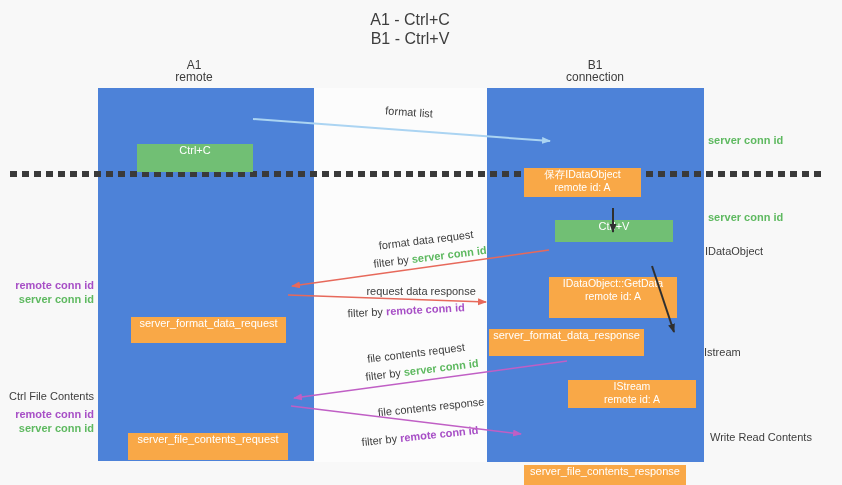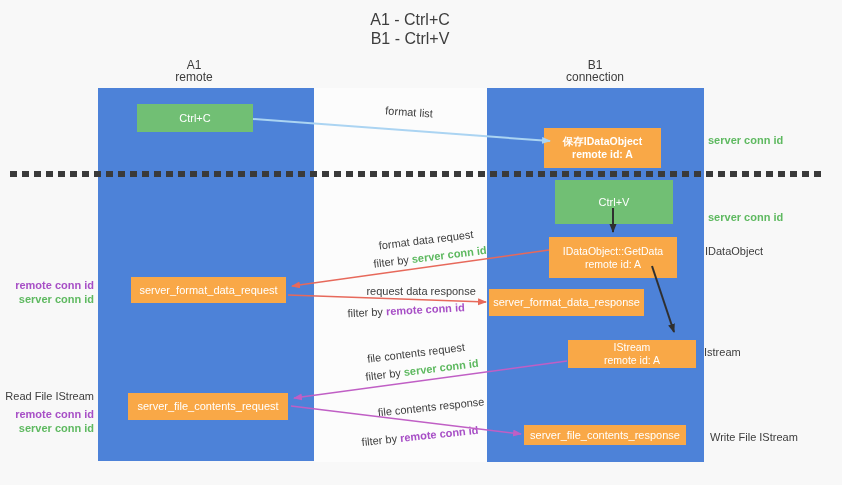--- a/index.html
+++ b/index.html
@@ -11,22 +11,22 @@
   }
   .abs{position:absolute;}
   .title{left:320px;top:10px;width:180px;text-align:center;font-size:16px;line-height:19px;color:var(--text_dark,#3d3d3d);}
   .lane-header{width:120px;text-align:center;font-size:12px;line-height:12px;color:var(--text_dark,#3d3d3d);}
   .mid-strip{left:314px;top:88px;width:173px;height:374px;background:#fcfcfc;}
   .lane{background:var(--lane_blue,#4d82d8);}
   .lane.left{left:98px;top:88px;width:216px;height:373px;}
   .lane.right{left:487px;top:88px;width:217px;height:374px;}
   .dotted{left:10px;top:171px;width:813px;height:6px;
     background:repeating-linear-gradient(90deg,var(--dash,#3a3a3a) 0 7px,transparent 7px 12px);}
-  .box{display:flex;flex-direction:column;align-items:center;justify-content:center;
-    color:#fff;font-size:11px;line-height:13px;text-align:center;white-space:nowrap;}
+  .box{display:flex;flex-direction:column;align-items:center;
+    color:#fff;font-size:11px;line-height:13px;text-align:center;white-space:nowrap;margin-top:40px;}
   .box.green{background:var(--box_green,#71bf74);}
   .box.orange{background:var(--box_orange,#f9a847);}
   .edge{white-space:pre;font-size:11px;color:var(--text_dark,#3d3d3d);transform-origin:center;}
   .edge,.side{line-height:13px;}
   .center{transform:translate(-50%,-50%);}
   .side{font-size:11px;white-space:nowrap;}
   .side.rt{width:94px;text-align:right;left:0;}
   .lbl-green{color:var(--text_green,#5eb960);font-weight:bold;}
   .lbl-purple{color:var(--text_purple,#a74fc6);font-weight:bold;}
   .lbl-gray{color:var(--text_dark,#3d3d3d);}
@@ -63,26 +63,26 @@
 
   <div class="abs lane left"></div>
   <div class="abs lane right"></div>
 
   <div class="abs dotted"></div>
 
   <div class="abs box green" style="left:137px;top:104px;width:116px;height:28px;">
     <span>Ctrl+C</span>
   </div>
 
-  <div class="abs box orange" style="left:544px;top:128px;width:117px;height:40px;font-size:10.5px;font-weight:bold;">
+  <div class="abs box orange" style="left:524px;top:128px;width:117px;height:29px;font-size:10.5px;">
     <span>保存IDataObject</span>
     <span>remote id: A</span>
   </div>
 
-  <div class="abs box green" style="left:555px;top:180px;width:118px;height:44px;">
+  <div class="abs box green" style="left:555px;top:180px;width:118px;height:22px;">
     <span>Ctrl+V</span>
   </div>
 
   <div class="abs box orange" style="left:549px;top:237px;width:128px;height:41px;font-size:10.5px;">
     <span>IDataObject::GetData</span>
     <span>remote id: A</span>
   </div>
 
   <div class="abs box orange" style="left:489px;top:289px;width:155px;height:27px;">
     <span>server_format_data_response</span>
@@ -132,29 +132,29 @@
 
   <div class="abs edge center" style="left:425px;top:408px;transform:translate(-50%,-50%) rotate(-6deg);">
     <span>file contents response</span>
   </div>
   <div class="abs edge center" style="left:414px;top:437px;transform:translate(-50%,-50%) rotate(-6deg);">
     <span>filter by </span><span class="lbl-purple">remote conn id</span>
   </div>
 
   <div class="abs side rt lbl-purple" style="top:279px;">remote conn id</div>
   <div class="abs side rt lbl-green" style="top:293px;">server conn id</div>
-  <div class="abs side rt lbl-gray" style="top:390px;">Read File IStream</div>
+  <div class="abs side rt lbl-gray" style="top:390px;">Ctrl File Contents</div>
   <div class="abs side rt lbl-purple" style="top:408px;">remote conn id</div>
   <div class="abs side rt lbl-green" style="top:422px;">server conn id</div>
 
   <div class="abs side lbl-green" style="left:708px;top:134px;">server conn id</div>
   <div class="abs side lbl-green" style="left:708px;top:211px;">server conn id</div>
   <div class="abs side lbl-gray" style="left:705px;top:245px;">IDataObject</div>
   <div class="abs side lbl-gray" style="left:704px;top:346px;">Istream</div>
-  <div class="abs side lbl-gray" style="left:710px;top:431px;">Write File IStream</div>
+  <div class="abs side lbl-gray" style="left:710px;top:431px;">Write Read Contents</div>
 
   <svg class="overlay" width="842" height="485" viewBox="0 0 842 485">
     <defs>
       <marker id="ah-blu" markerUnits="userSpaceOnUse" markerWidth="10" markerHeight="8" refX="8" refY="3.5" orient="auto">
         <path d="M0,0 L9,3.5 L0,7 Z" class="f-blu"></path>
       </marker>
       <marker id="ah-blk" markerUnits="userSpaceOnUse" markerWidth="10" markerHeight="8" refX="8" refY="3.5" orient="auto">
         <path d="M0,0 L9,3.5 L0,7 Z" class="f-blk"></path>
       </marker>
       <marker id="ah-red" markerUnits="userSpaceOnUse" markerWidth="10" markerHeight="8" refX="8" refY="3.5" orient="auto">

